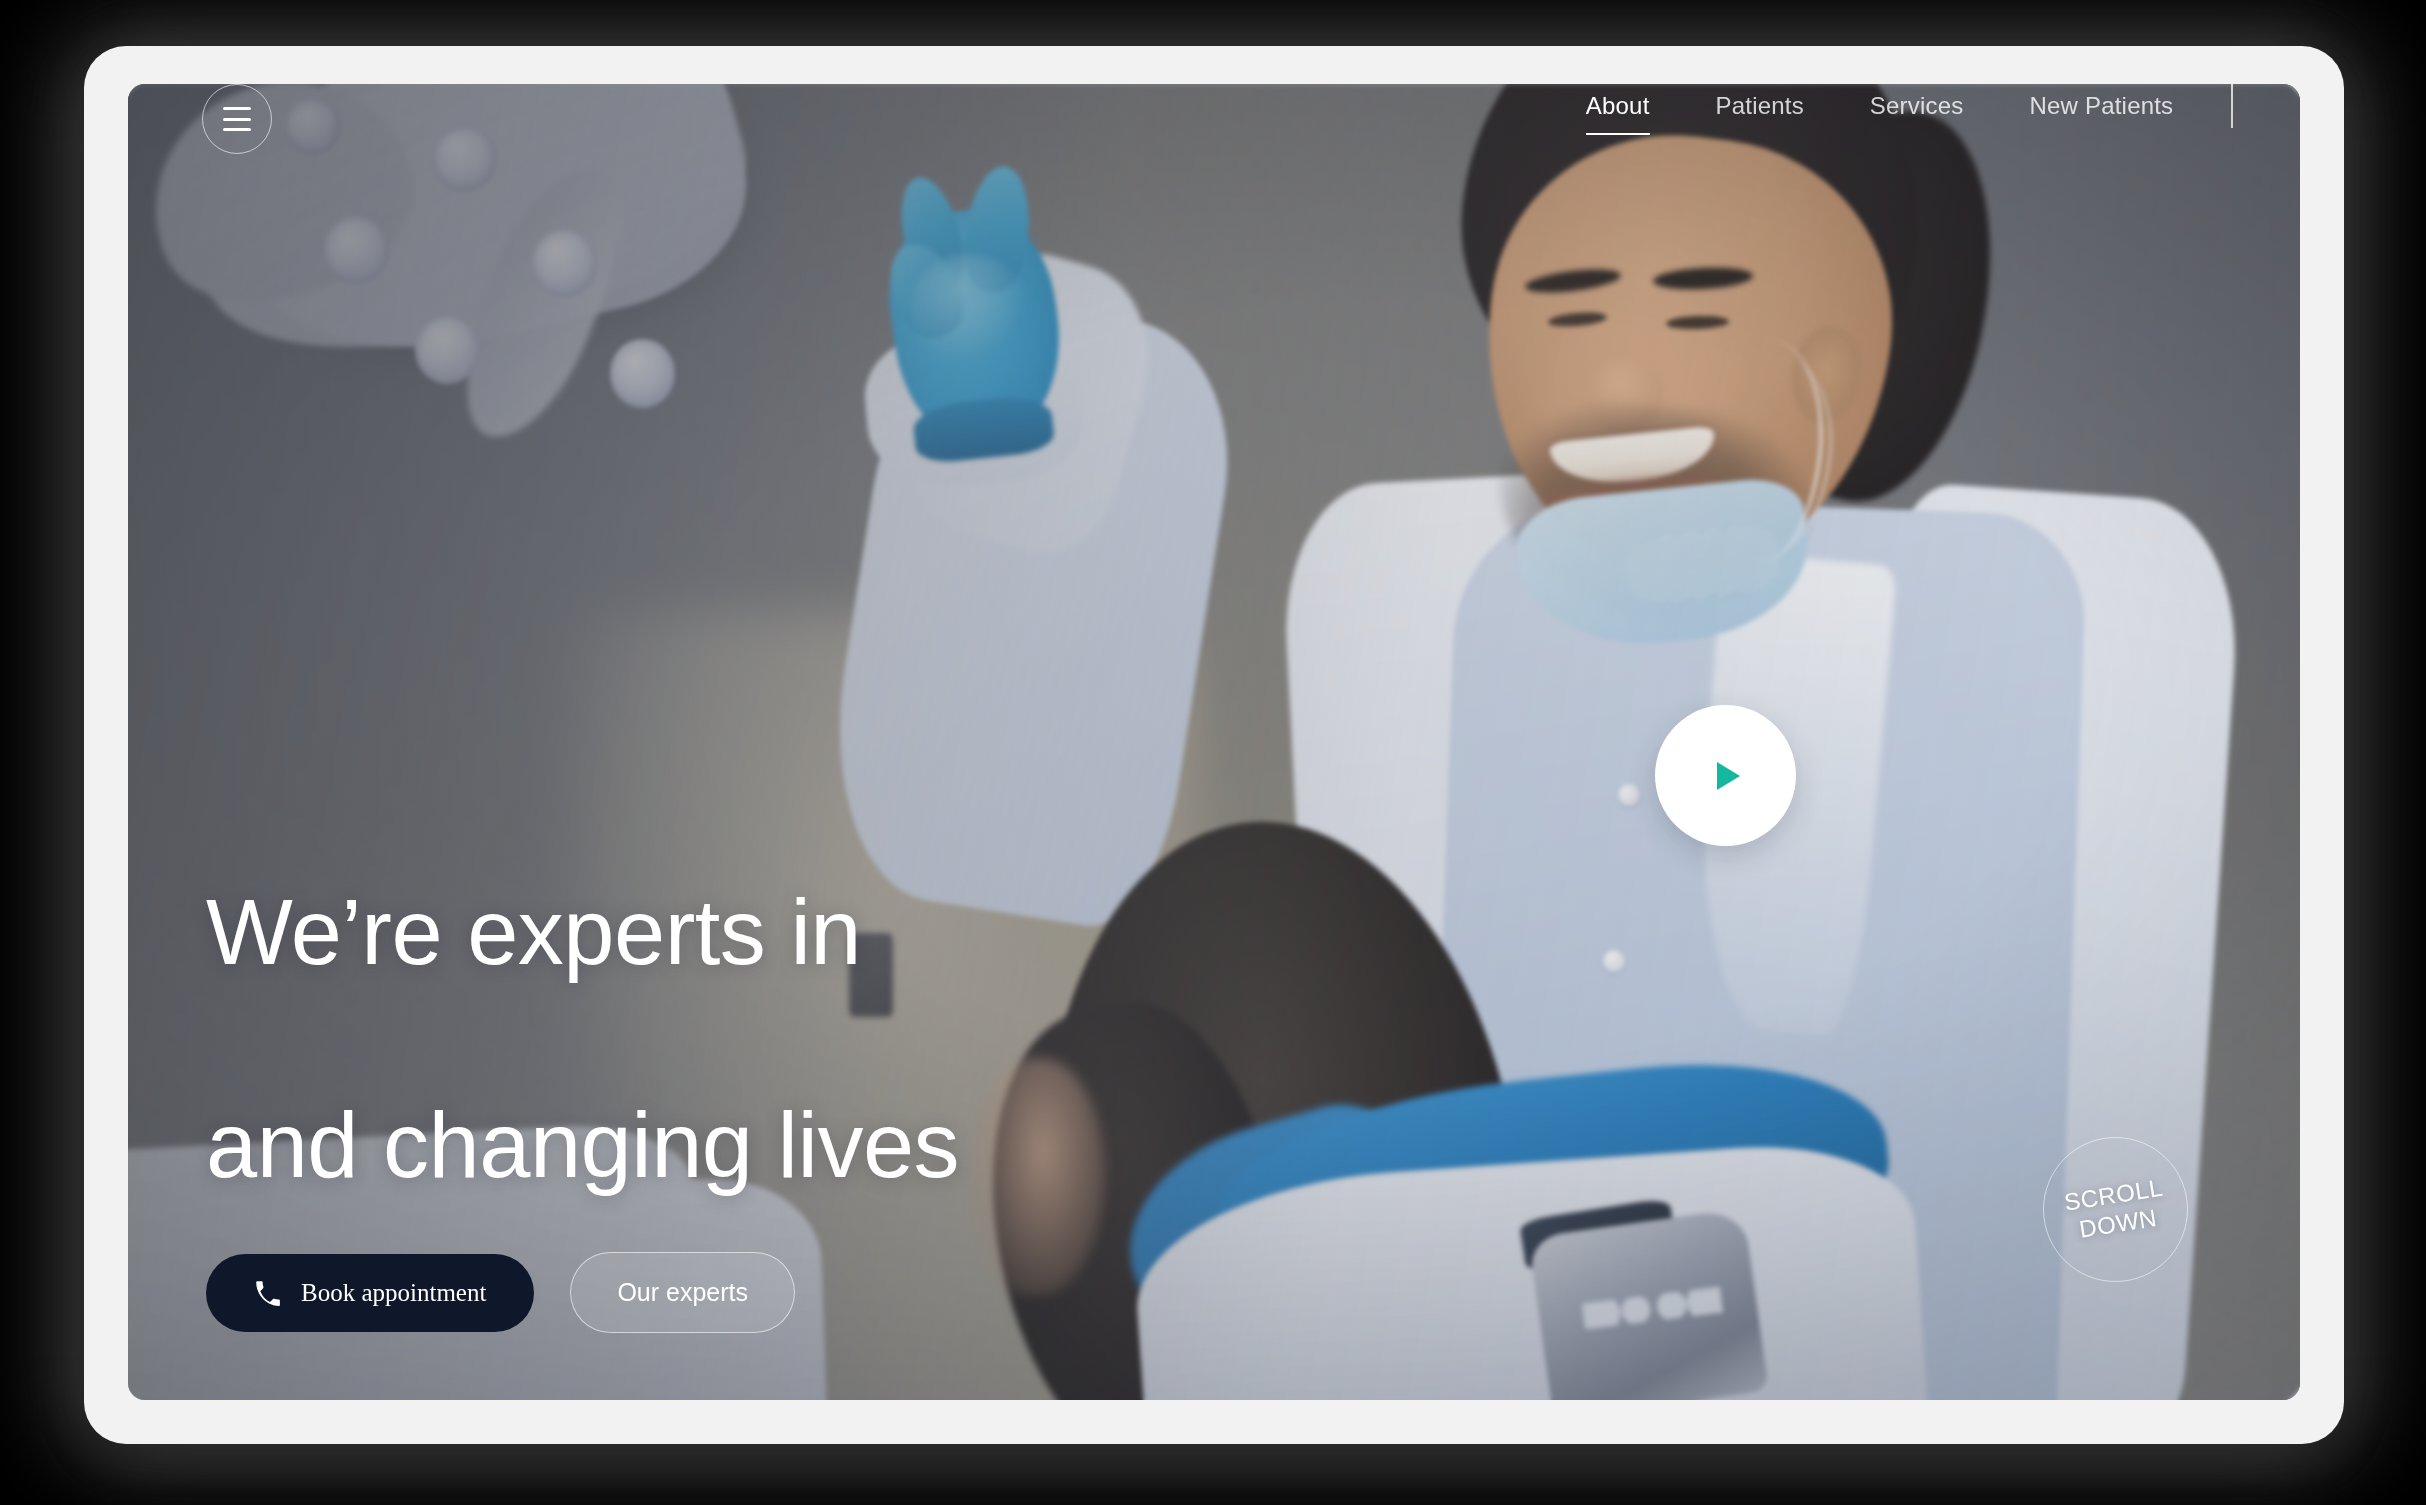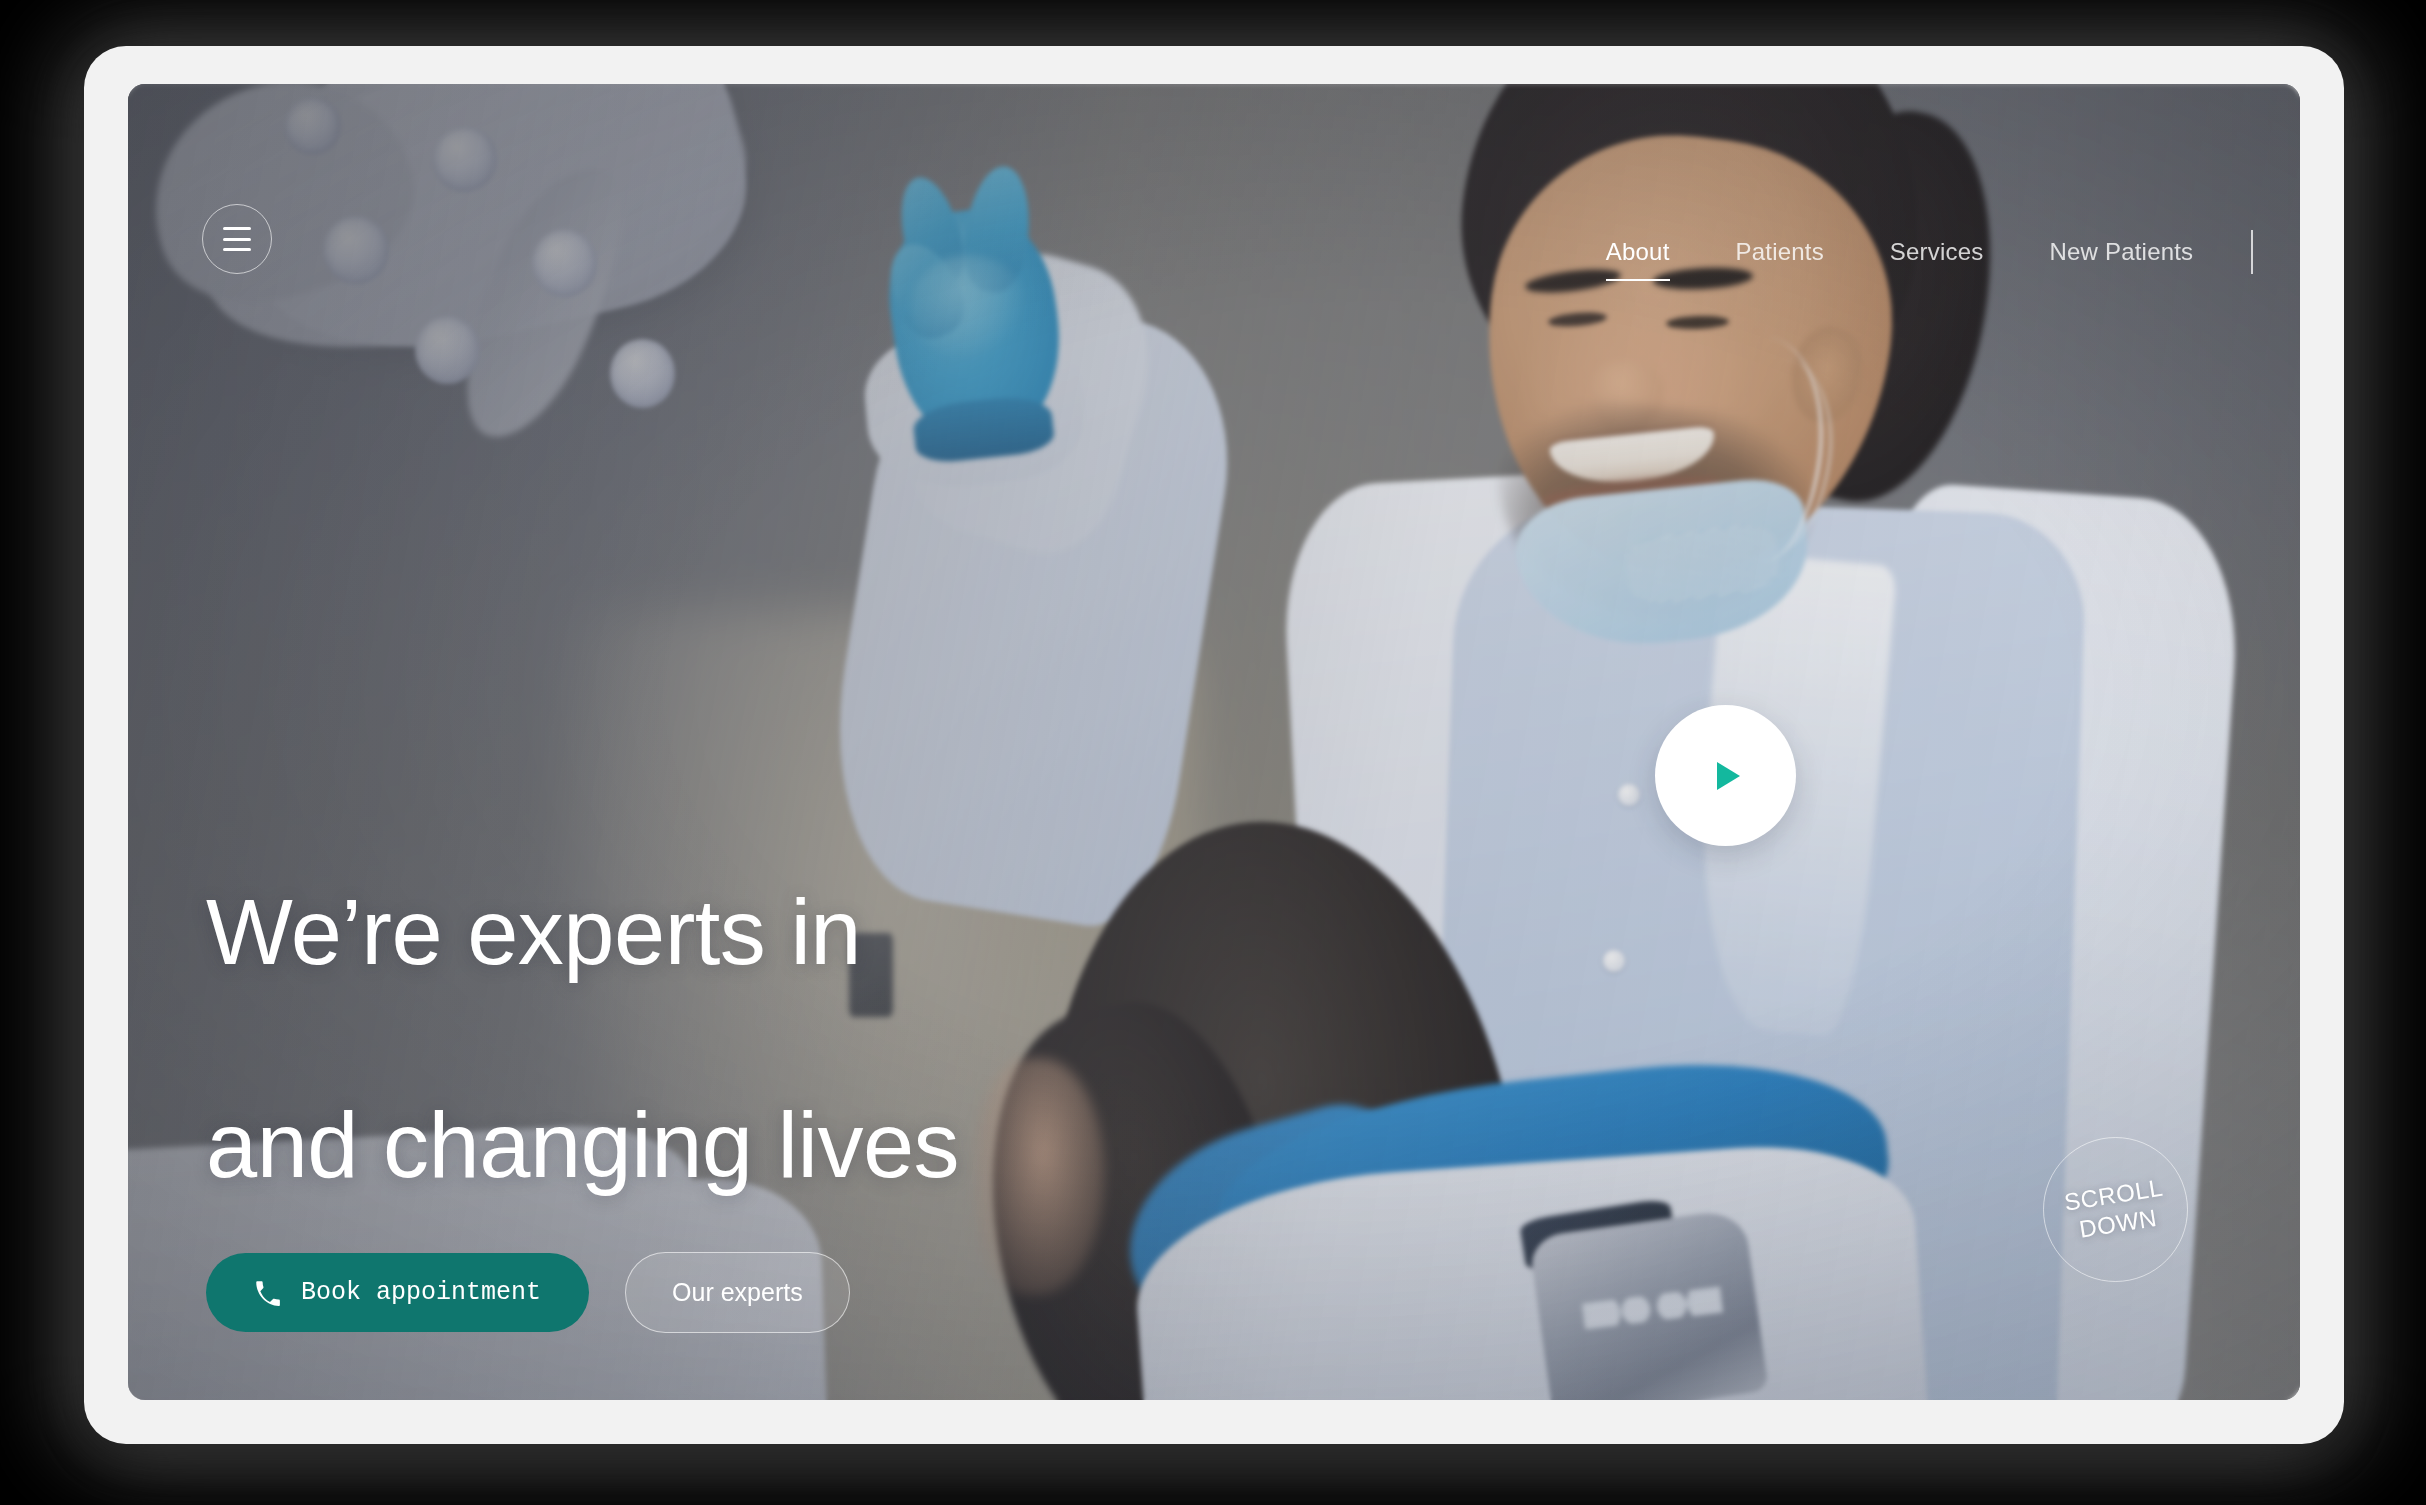--- a/index.html
+++ b/index.html
@@ -455,22 +455,22 @@
     background: radial-gradient(ellipse at 58% 46%, rgba(0,0,0,0) 38%, rgba(26,28,34,.26) 100%);
   }
 
   
   .ui { position: absolute; inset: 0; }
 
   
   .header {
     position: absolute; left: 0; right: 0; top: 0;
     height: 190px;
-    display: flex; align-items: flex-end;
-    padding: 0 26px 0 74px;
+    display: flex; align-items: flex-start;
+    padding: 0 46px 0 74px;
     gap: 27px;
   }
 
   .menu-btn {
     width: 70px; height: 70px;
     border-radius: 50%;
     border: 1.5px solid rgba(255,255,255,.62);
     display: flex; flex-direction: column;
     align-items: center; justify-content: center;
     gap: 7.6px; cursor: pointer;
@@ -559,28 +559,28 @@
     line-height: 1.16;
     font-weight: 400;
     letter-spacing: -0.5px;
     text-shadow: 0 1.9px 17px rgba(35,40,55,.30);
     margin-bottom: 53px;
   }
   .cta-row { display: flex; align-items: center; gap: 36px; }
 
   .btn-primary {
     display: inline-flex; align-items: center; gap: 20px;
-    background: #0f766e;
+    background: #0f172a;
     color: #ffffff;
     border: none;
     border-radius: 43px;
     padding: 25px 48px;
     font-size: 25px;
     cursor: pointer;
-    font-family: Liberation Mono, monospace;
+    font-family: Liberation Serif, serif;
     white-space: nowrap;
   }
   .phone-icon { width: 27px; height: 27px; flex: 0 0 auto; }
 
   .btn-ghost {
     background: rgba(255,255,255,.10);
     color: #ffffff;
     border: 1.3px solid rgba(255,255,255,.58);
     border-radius: 43px;
     padding: 25px 46px;

